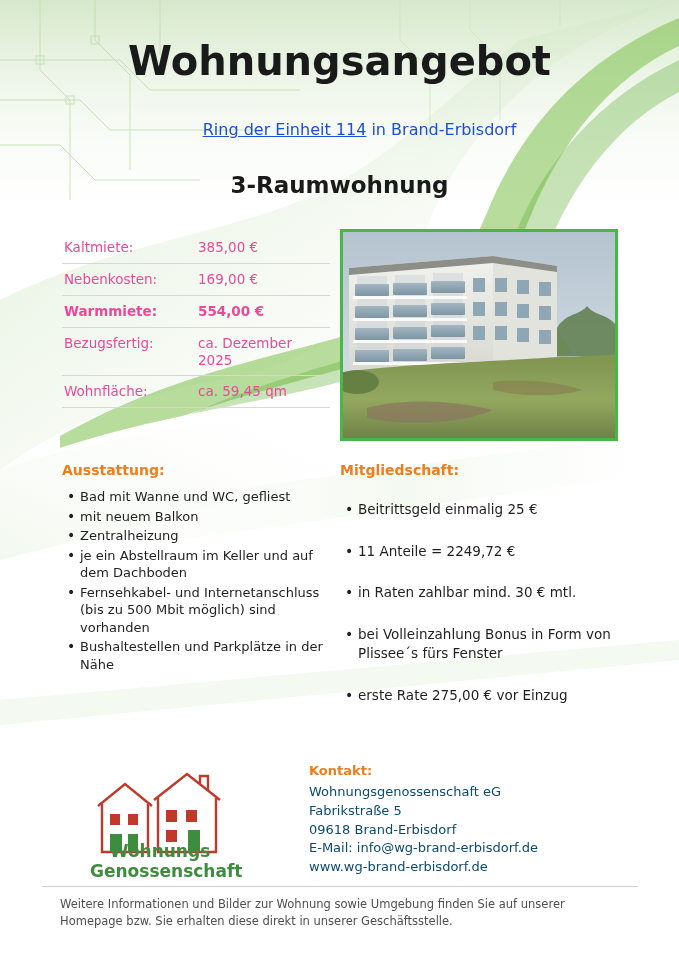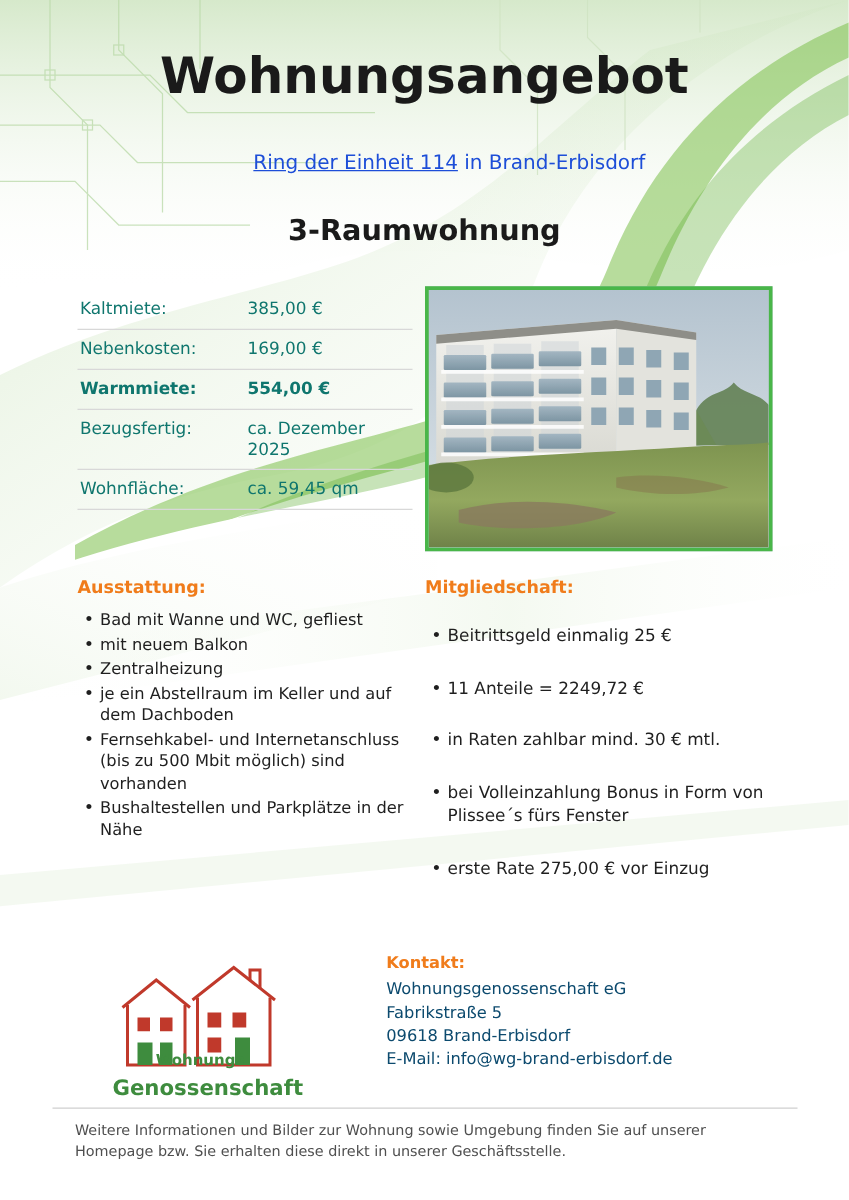--- a/index.html
+++ b/index.html
@@ -75,21 +75,21 @@
     left: 62px;
     width: 268px;
     border-collapse: collapse;
     font-size: 13.5px;
   }
   .facts td {
     border-bottom: 1px solid #d8d8d8;
     padding: 7px 4px 7px 2px;
     vertical-align: top;
     line-height: 1.25;
-    color: #0f766e;
+    color: #ec4899;
   }
   .facts td.label { width: 128px; }
   .facts tr.bold td { font-weight: bold; }
   .facts tr.last td { border-bottom: 1px solid #d8d8d8; }
 
   
   .photo {
     position: absolute;
     top: 229px;
     left: 340px;
@@ -154,21 +154,21 @@
     top: 760px;
     width: 128px;
     height: 120px;
   }
   .logo-text1 {
     position: absolute;
     left: 96px;
     top: 841px;
     width: 128px;
     text-align: center;
-    font-size: 12px;
+    font-size: 17px;
     font-weight: bold;
     color: #3e8c3e;
   }
   .logo-text2 {
     position: absolute;
     left: 90px;
     top: 861px;
     width: 140px;
     text-align: center;
     font-size: 17px;
@@ -448,18 +448,19 @@
   </div>
   <div class="logo-text1">Wohnungs</div>
   <div class="logo-text2">Genossenschaft</div>
 
   <div class="contact">
     <div class="head">Kontakt:</div>
     <div class="line">Wohnungsgenossenschaft eG</div>
     <div class="line">Fabrikstraße 5</div>
     <div class="line">09618 Brand-Erbisdorf</div>
     <div class="line">E-Mail: info@wg-brand-erbisdorf.de</div>
+    <div class="line">www.wg-brand-erbisdorf.de</div>
   </div>
 
   <div class="footer-rule"></div>
   <div class="footer">Weitere Informationen und Bilder zur Wohnung sowie Umgebung finden Sie auf unserer Homepage bzw. Sie erhalten diese direkt in unserer Geschäftsstelle.</div>
 
 </div>
 
 </body></html>

